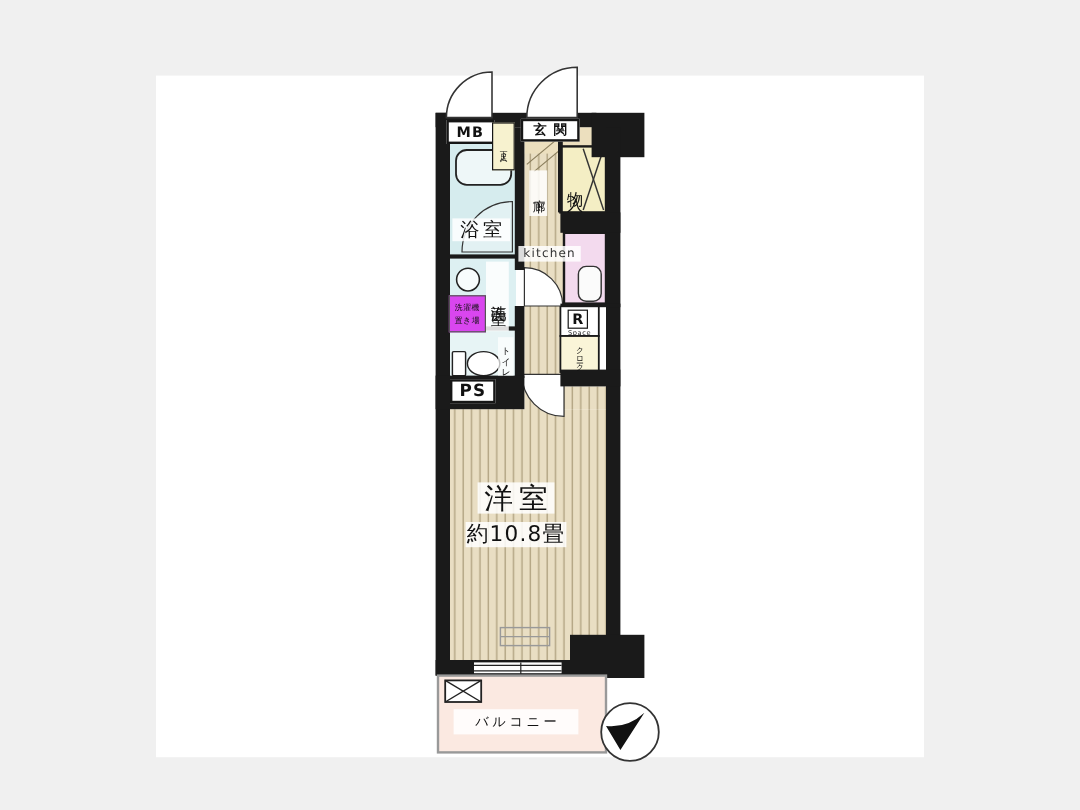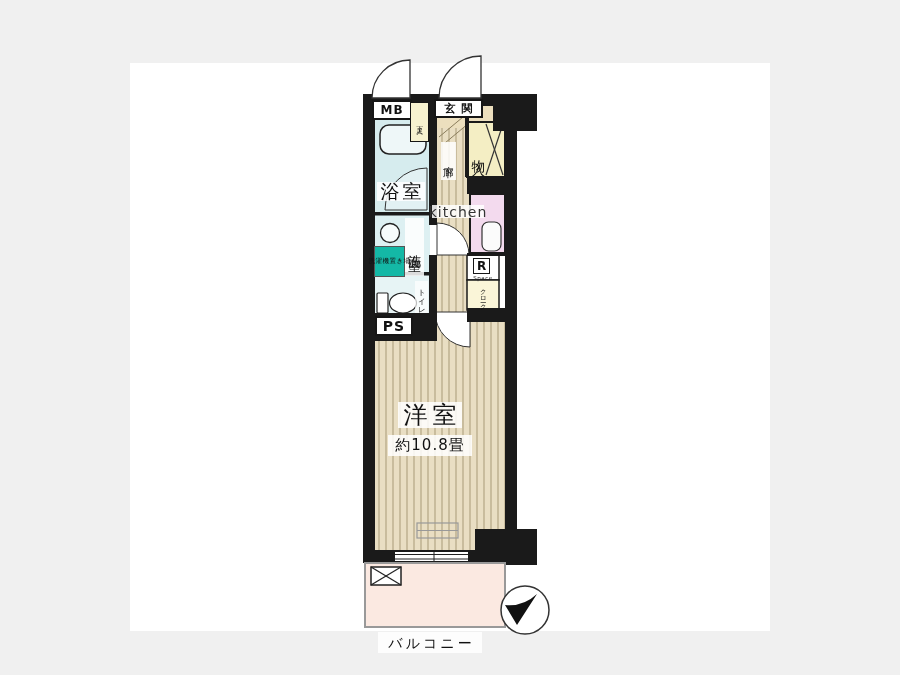--- a/index.html
+++ b/index.html
@@ -17,33 +17,33 @@
     color:#111;line-height:1;white-space:pre;
   }
   .v{writing-mode:vertical-rl;text-orientation:upright;}
   .halo{background:rgba(255,255,255,.85);}
   .boxed{background:#fff;border:2px solid #161616;box-sizing:border-box;}
   .mb{left:372px;top:90px;width:40px;height:20px;font-size:12px;font-weight:700;letter-spacing:1px;}
   .genkan{left:434px;top:89px;width:49px;height:19px;font-size:11px;letter-spacing:6px;text-indent:6px;font-weight:bold;}
   .shoe{left:410px;top:92px;width:19px;height:40px;font-size:6.5px;background:#f7f2cf;border:1px solid #161616;box-sizing:border-box;letter-spacing:1px;}
   .monoire{left:469px;top:118px;width:18px;height:48px;font-size:13.5px;letter-spacing:3px;}
   .roka{left:441px;top:132px;width:15px;height:38px;font-size:10.5px;letter-spacing:3px;}
-  .kitchen{left:432px;top:195px;width:52px;height:13px;font-size:14px;letter-spacing:1px;color:#333;}
-  .yoku{left:377px;top:172px;width:48px;height:19px;font-size:19px;letter-spacing:3px;text-indent:3px;}
+  .kitchen{left:432px;top:195px;width:52px;height:13px;font-size:10px;letter-spacing:1px;color:#333;}
+  .yoku{left:377px;top:172px;width:48px;height:19px;font-size:16px;letter-spacing:3px;text-indent:3px;}
   .senmen{left:405px;top:208px;width:19px;height:58px;font-size:13px;letter-spacing:2px;}
-  .washer{left:374px;top:236px;width:31px;height:31px;font-size:6.5px;background:#14b8a6;border:1px solid #555;box-sizing:border-box;
-          flex-direction:row;line-height:1.6;letter-spacing:0.5px;}
+  .washer{left:374px;top:236px;width:31px;height:31px;font-size:6.5px;background:#d946ef;border:1px solid #555;box-sizing:border-box;
+          flex-direction:column;line-height:1.6;letter-spacing:0.5px;}
   .toilet{left:415px;top:271px;width:13px;height:32px;font-size:7.5px;background:rgba(255,255,255,.7);}
   .ps{left:375px;top:306px;width:38px;height:20px;font-size:14px;font-weight:700;letter-spacing:1px;}
   .rbox{left:473px;top:248px;width:17px;height:16px;font-size:12px;font-weight:700;border:1.5px solid #161616;box-sizing:border-box;background:#fff;}
   .rsub{left:466px;top:265px;width:34px;height:8px;font-size:5.5px;color:#222;letter-spacing:0.5px;}
   .cloak{left:477px;top:271px;width:12px;height:28px;font-size:6.5px;}
   .yoshitsu{left:398px;top:392px;width:64px;height:26px;font-size:24px;letter-spacing:5px;text-indent:5px;}
-  .size{left:388px;top:425px;width:84px;height:21px;font-size:15px;letter-spacing:1px;}
-  .balcony{left:378px;top:581px;width:104px;height:21px;font-size:14px;letter-spacing:3px;text-indent:3px;margin-top:41px;}
+  .size{left:388px;top:425px;width:84px;height:21px;font-size:18px;letter-spacing:1px;}
+  .balcony{left:378px;top:581px;width:104px;height:21px;font-size:11px;letter-spacing:3px;text-indent:3px;}
 </style>
 </head>
 <body>
 
 <div class="stage">
   <div class="page"></div>
 
   <svg class="plan" viewBox="0 0 900 675">
     <defs>
       <pattern id="fp" width="7" height="7" patternUnits="userSpaceOnUse">

